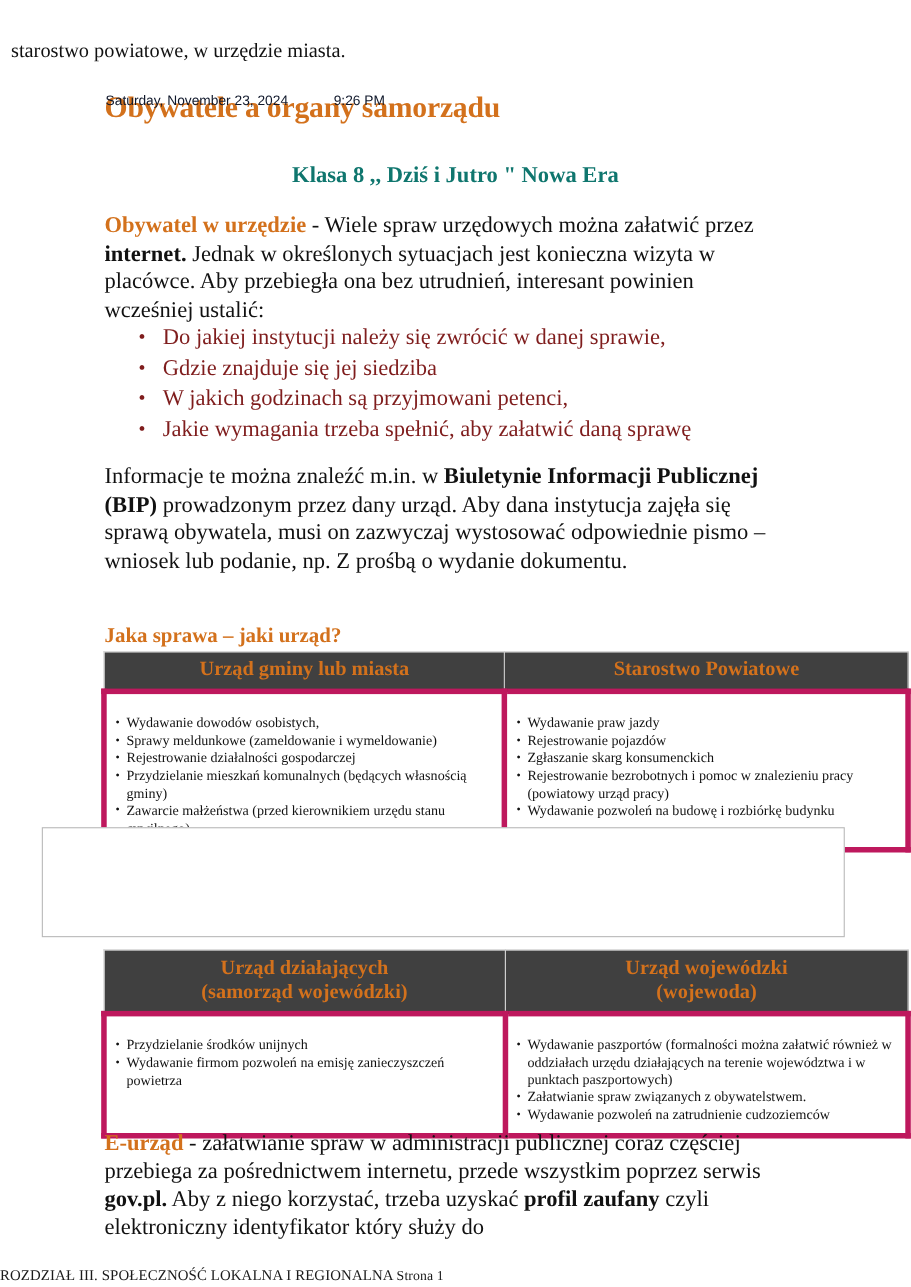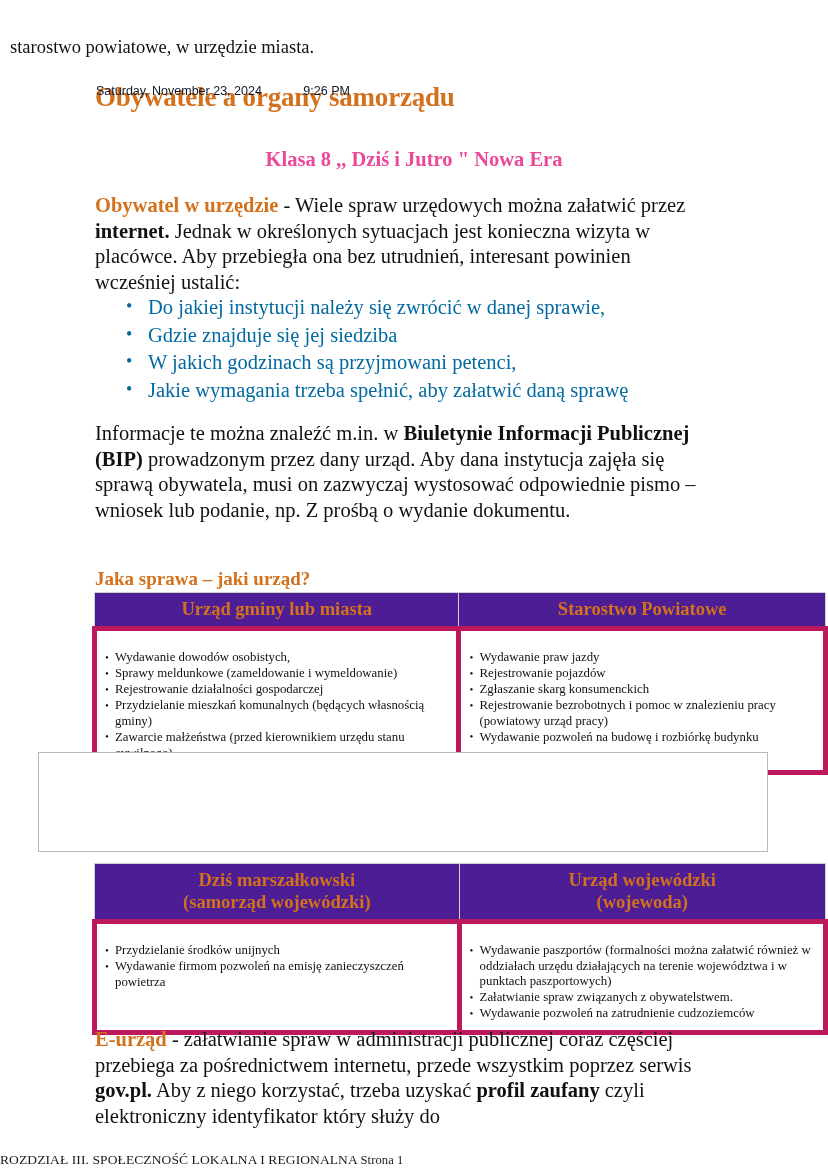--- a/index.html
+++ b/index.html
@@ -48,21 +48,21 @@
 
   
   .klasa-heading {
     position: absolute;
     left: 0;
     right: 0;
     top: 148px;
     text-align: center;
     font-size: 20.5px;
     font-weight: bold;
-    color: #ec4899;
+    color: #0f766e;
   }
 
   
   .para {
     position: absolute;
     left: 95px;
     font-size: 20.5px;
     line-height: 25.5px;
     color: #111111;
   }
@@ -79,21 +79,21 @@
   
   .bullets {
     position: absolute;
     left: 120px;
     top: 294px;
     margin: 0;
     padding: 0;
     list-style: none;
     font-size: 20.5px;
     line-height: 27.5px;
-    color: #0369a1;
+    color: #7f1d1d;
   }
   .bullets li {
     position: relative;
     padding-left: 28px;
     white-space: nowrap;
   }
   .bullets li::before {
     content: "\2022";
     position: absolute;
     left: 6px;
@@ -115,21 +115,21 @@
   .tbl {
     position: absolute;
     border-collapse: collapse;
     table-layout: fixed;
     background: #ffffff;
   }
   .tbl col.c1 { width: 366px; }
   .tbl col.c2 { width: 368px; }
 
   .tbl th {
-    background: #4c1d95;
+    background: #404040;
     color: #D3711C;
     font-size: 18.5px;
     font-weight: bold;
     text-align: center;
     padding: 5px 20px 6px;
     border: 1px solid #cfcfcf;
     line-height: 22px;
   }
   .tbl td {
     vertical-align: top;
@@ -265,21 +265,21 @@
   </div>
 
   <table class="tbl" id="table-wojewodztwo">
     <colgroup>
         <col class="c1">
         <col class="c2">
       </colgroup>
     <thead>
       <tr>
         <th>
-          <div>Dziś marszałkowski</div>
+          <div>Urząd działających</div>
           <div>(samorząd wojewódzki)</div>
         </th>
         <th>
           <div>Urząd wojewódzki</div>
           <div>(wojewoda)</div>
         </th>
       </tr>
     </thead>
     <tbody>
       <tr>

